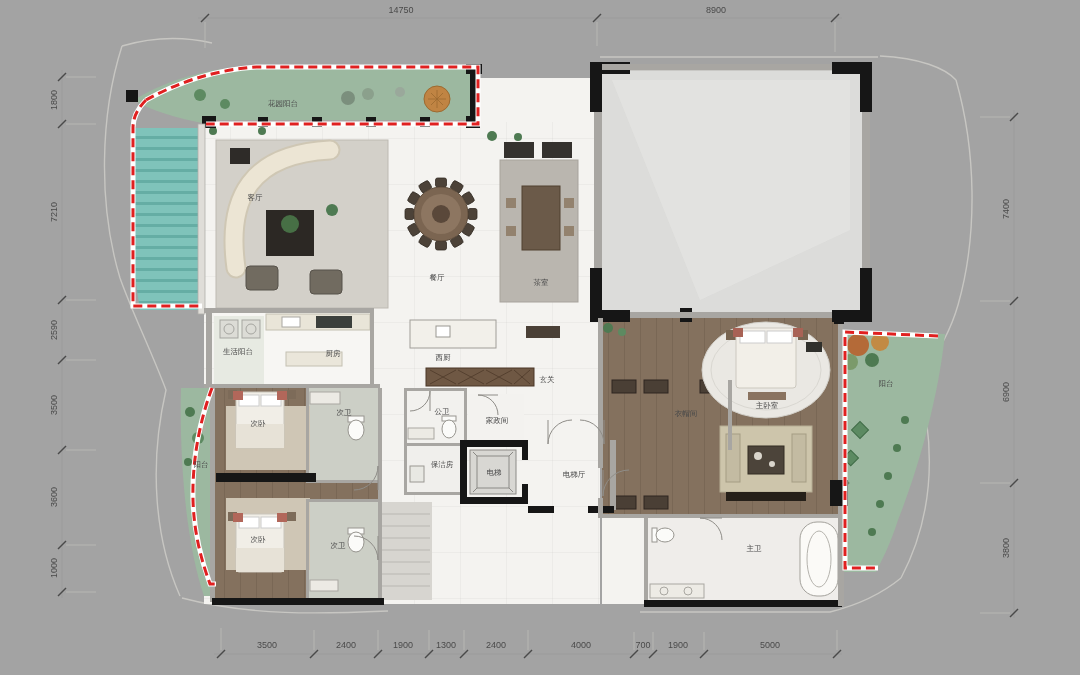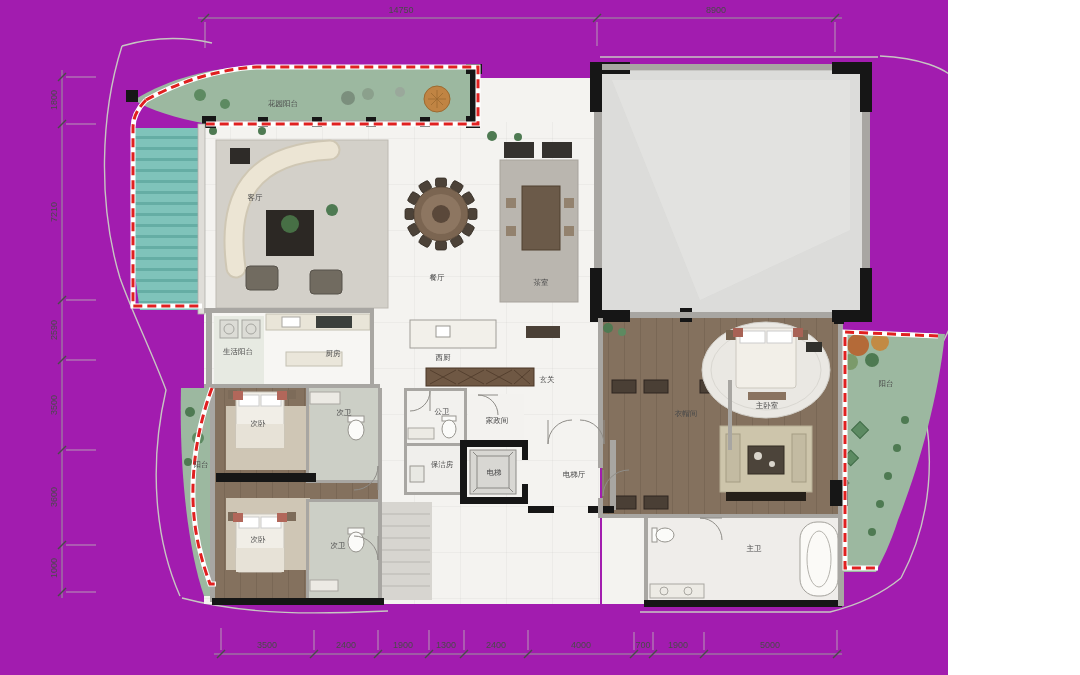--- a/index.html
+++ b/index.html
@@ -1,16 +1,16 @@
 <!DOCTYPE html>
 <html style="--boundary-red: #e02020; --garden-green: #9cb8a0; --pool-teal: #7fc3ba; --marble-floor: #f4f3f0; --gray-room: #dcdcda; --wood-floor: #84715e; --bath-tile: #cccfc6; --wall-black: #161616; --wall-gray: #a8a6a2; --shrub-green: #4e7a52; --tree-orange: #c08443; --dim-text: #4a4a4a; --label-text: #4a4a4a;"><head>
 <meta charset="utf-8">
 <style>
   html,body{margin:0;padding:0;background:#ffffff;}
-  .canvas{position:relative;width:948px;height:675px;background:#a21caf;overflow:hidden;
+  .canvas{position:relative;width:1080px;height:675px;background:#a3a3a3;overflow:hidden;
           font-family:"Liberation Sans", sans-serif;}
   svg{display:block;}
   
   .f-marble{fill:var(--marble-floor,#f4f3f0);}
   .f-green{fill:var(--garden-green,#9cb8a0);}
   .f-teal{fill:var(--pool-teal,#7fc3ba);}
   .f-grayroom{fill:var(--gray-room,#dcdcda);}
   .f-wood{fill:var(--wood-floor,#84715e);}
   .f-tile{fill:var(--bath-tile,#cccfc6);}
   .f-black{fill:var(--wall-black,#161616);}

